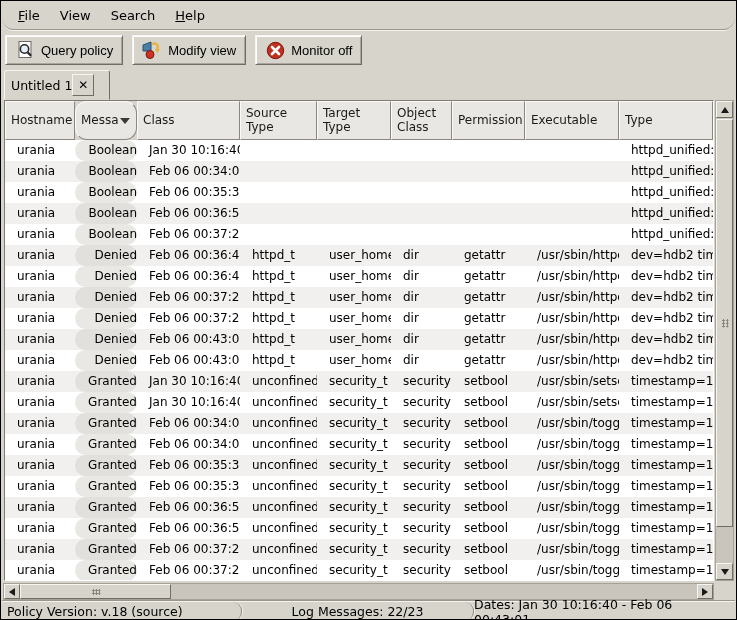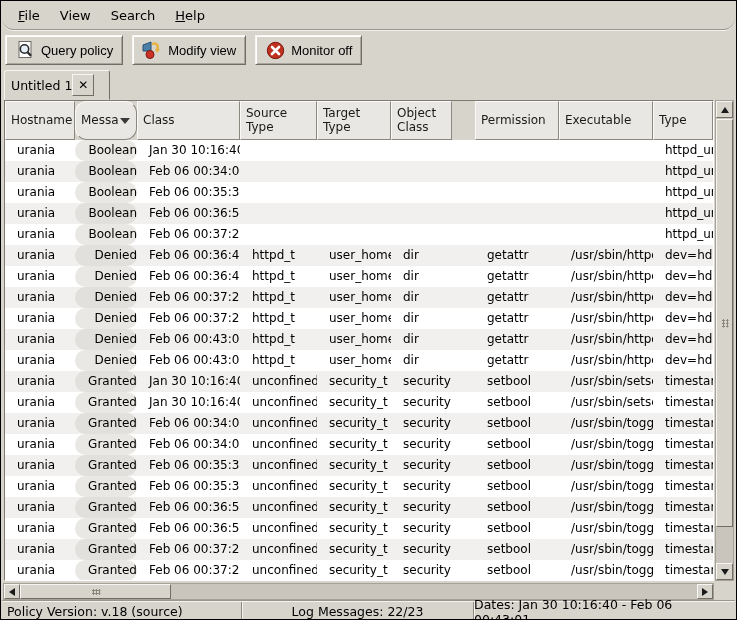--- a/index.html
+++ b/index.html
@@ -29,21 +29,21 @@
   .hcell{box-sizing:border-box;height:39px;display:flex;align-items:center;padding-left:5px;padding-right:2px;font-size:12px;line-height:1.15;color:#1a1a1a;background:#e9e7e3;border:1px solid;border-color:#fbfaf8 #8b877f #8b877f #fbfaf8;overflow:hidden;cursor:default;}
   .hcell .sort-arrow{margin-left:auto;margin-right:4px;width:0;height:0;border-left:5px solid transparent;border-right:5px solid transparent;border-top:6px solid #3a3a3a;flex:none;}
   .tbody{position:absolute;left:0;top:39px;right:0;bottom:0;background:#fff;overflow:hidden;}
   .row{display:flex;height:21px;background:#fff;}
   .row:nth-child(even){background:#f1f0ee;}
   .cell{box-sizing:border-box;height:21px;line-height:21px;padding-left:12px;font-size:12px;color:#000;white-space:nowrap;overflow:hidden;}
   .row .cell.sorted{background:#e9e8e5;text-align:right;}
   .row:nth-child(even) .cell.sorted{background:#e1e0dd;}
   .c0{width:70px;flex:none;}.c1{width:62px;flex:none;border-radius:12px;}.c2{width:103px;flex:none;}
   .c3{width:77px;flex:none;}.c4{width:74px;flex:none;}.c5{width:61px;flex:none;}
-  .c6{width:84px;flex:none;margin-left:23px;}.c7{width:94px;flex:none;}.c8{flex:1;min-width:0;}
+  .c6{width:73px;flex:none;}.c7{width:94px;flex:none;}.c8{flex:1;min-width:0;}
 
   
   .vscroll{position:absolute;right:0;top:0;width:19px;height:481px;background:#c9c5bd;border:1px solid #a5a199;box-sizing:border-box;}
   .sbtn{position:absolute;left:0;width:17px;height:17px;background:#d7d4cc;border:1px solid;border-color:#f7f5f1 #716d65 #716d65 #f7f5f1;display:flex;align-items:center;justify-content:center;box-sizing:border-box;cursor:default;}
   .tri{width:0;height:0;}
   .tri-up{border-left:4px solid transparent;border-right:4px solid transparent;border-bottom:6px solid #1a1a1a;}
   .tri-down{border-left:4px solid transparent;border-right:4px solid transparent;border-top:6px solid #1a1a1a;}
   .tri-left{border-top:4px solid transparent;border-bottom:4px solid transparent;border-right:6px solid #1a1a1a;}
   .tri-right{border-top:4px solid transparent;border-bottom:4px solid transparent;border-left:6px solid #1a1a1a;}
   .vthumb{position:absolute;left:0;top:18px;width:17px;height:408px;background:#d7d4cc;border:1px solid;border-color:#f7f5f1 #716d65 #716d65 #f7f5f1;box-sizing:border-box;cursor:default;}
@@ -65,21 +65,21 @@
       radial-gradient(circle at 2px 5px,#8a867e 1px,transparent 1.2px),
       radial-gradient(circle at 5px 5px,#8a867e 1px,transparent 1.2px),
       radial-gradient(circle at 8px 5px,#8a867e 1px,transparent 1.2px);}
   .hbtn-l{left:0;top:0;height:15px;width:16px;}
   .hbtn-r{right:0;left:auto;top:0;height:15px;width:16px;}
   .v-up{top:0;}
   .v-down{bottom:0;}
 
   
   .statusbar{position:absolute;left:1px;right:1px;top:600px;height:19px;display:flex;align-items:center;border-top:1px solid #f4f2ee;box-shadow:0 -1px 0 #9a968e;font-size:12.5px;color:#000;}
-  .status-panel{height:100%;display:flex;align-items:center;box-sizing:border-box;}
+  .status-panel{height:100%;display:flex;align-items:center;box-sizing:border-box;border-radius:9px;}
   .sp1{width:240px;padding-left:5px;border-right:1px solid #8d8a82;box-shadow:1px 0 0 #f4f2ee;}
   .sp2{width:232px;justify-content:center;border-right:1px solid #8d8a82;box-shadow:1px 0 0 #f4f2ee;}
   .sp3{flex:1;justify-content:flex-end;padding-right:5px;}
 </style>
 </head>
 <body>
 
 <div class="window">
 
   <div class="menubar">

